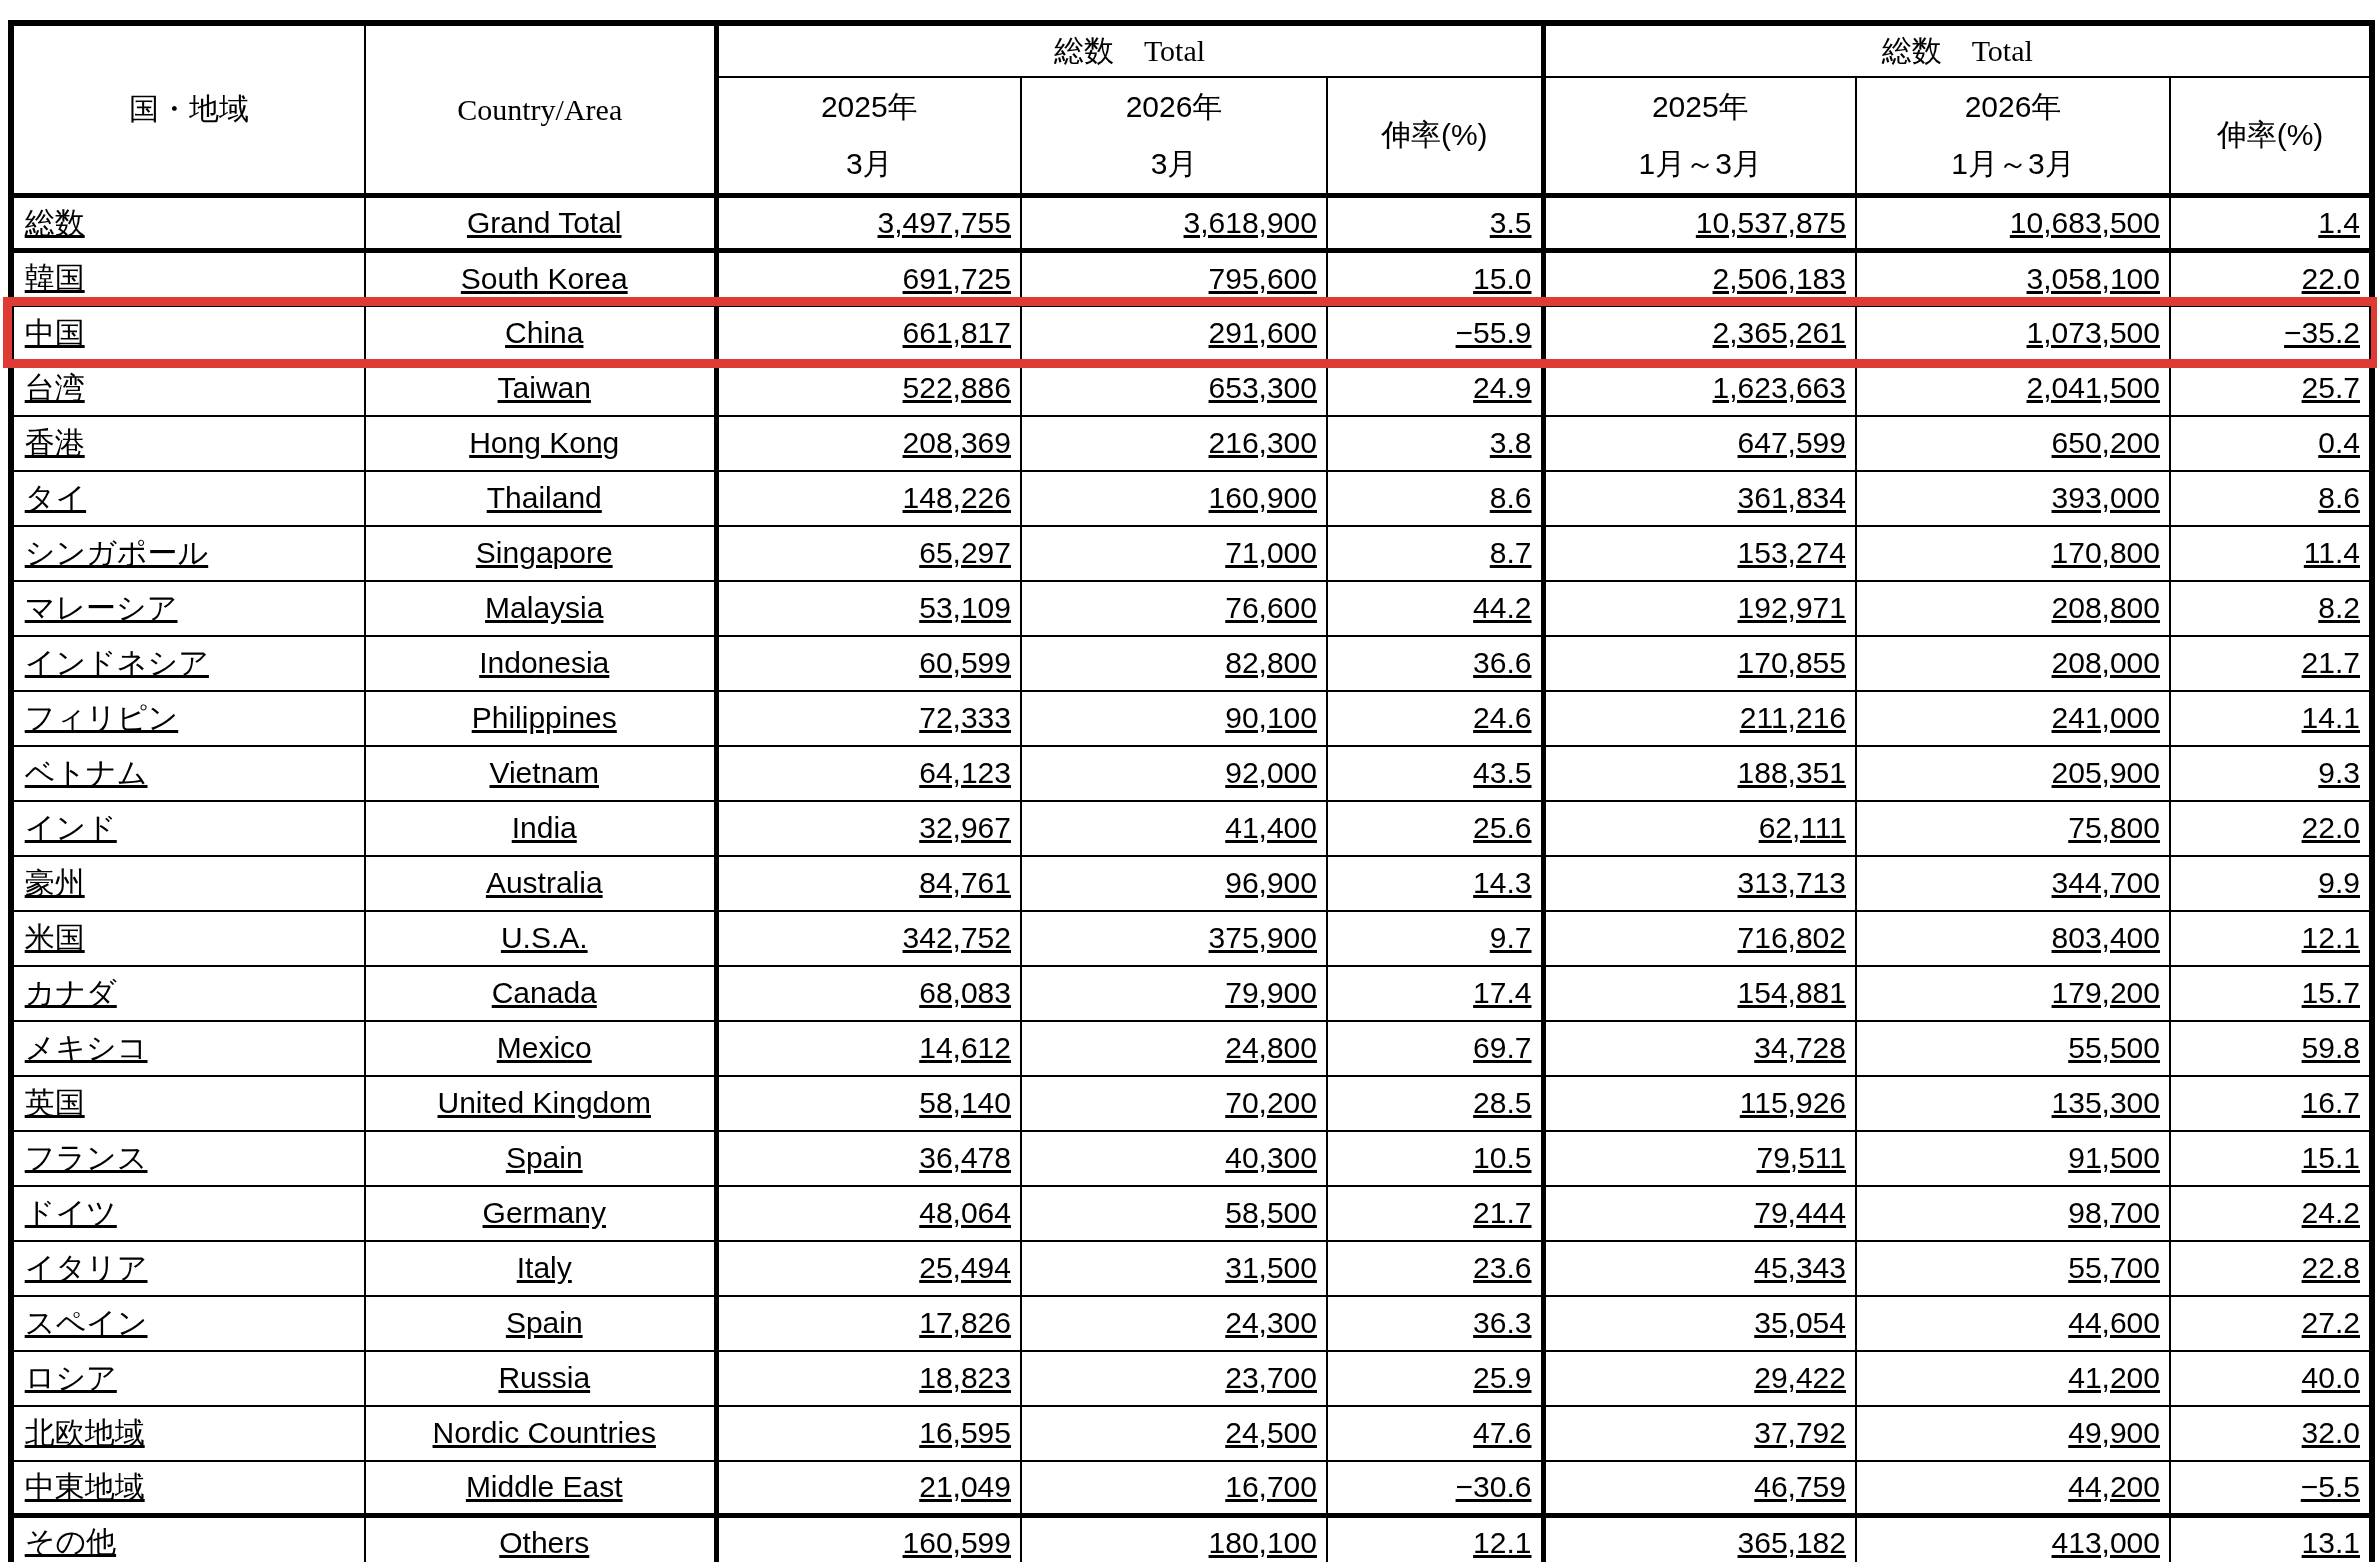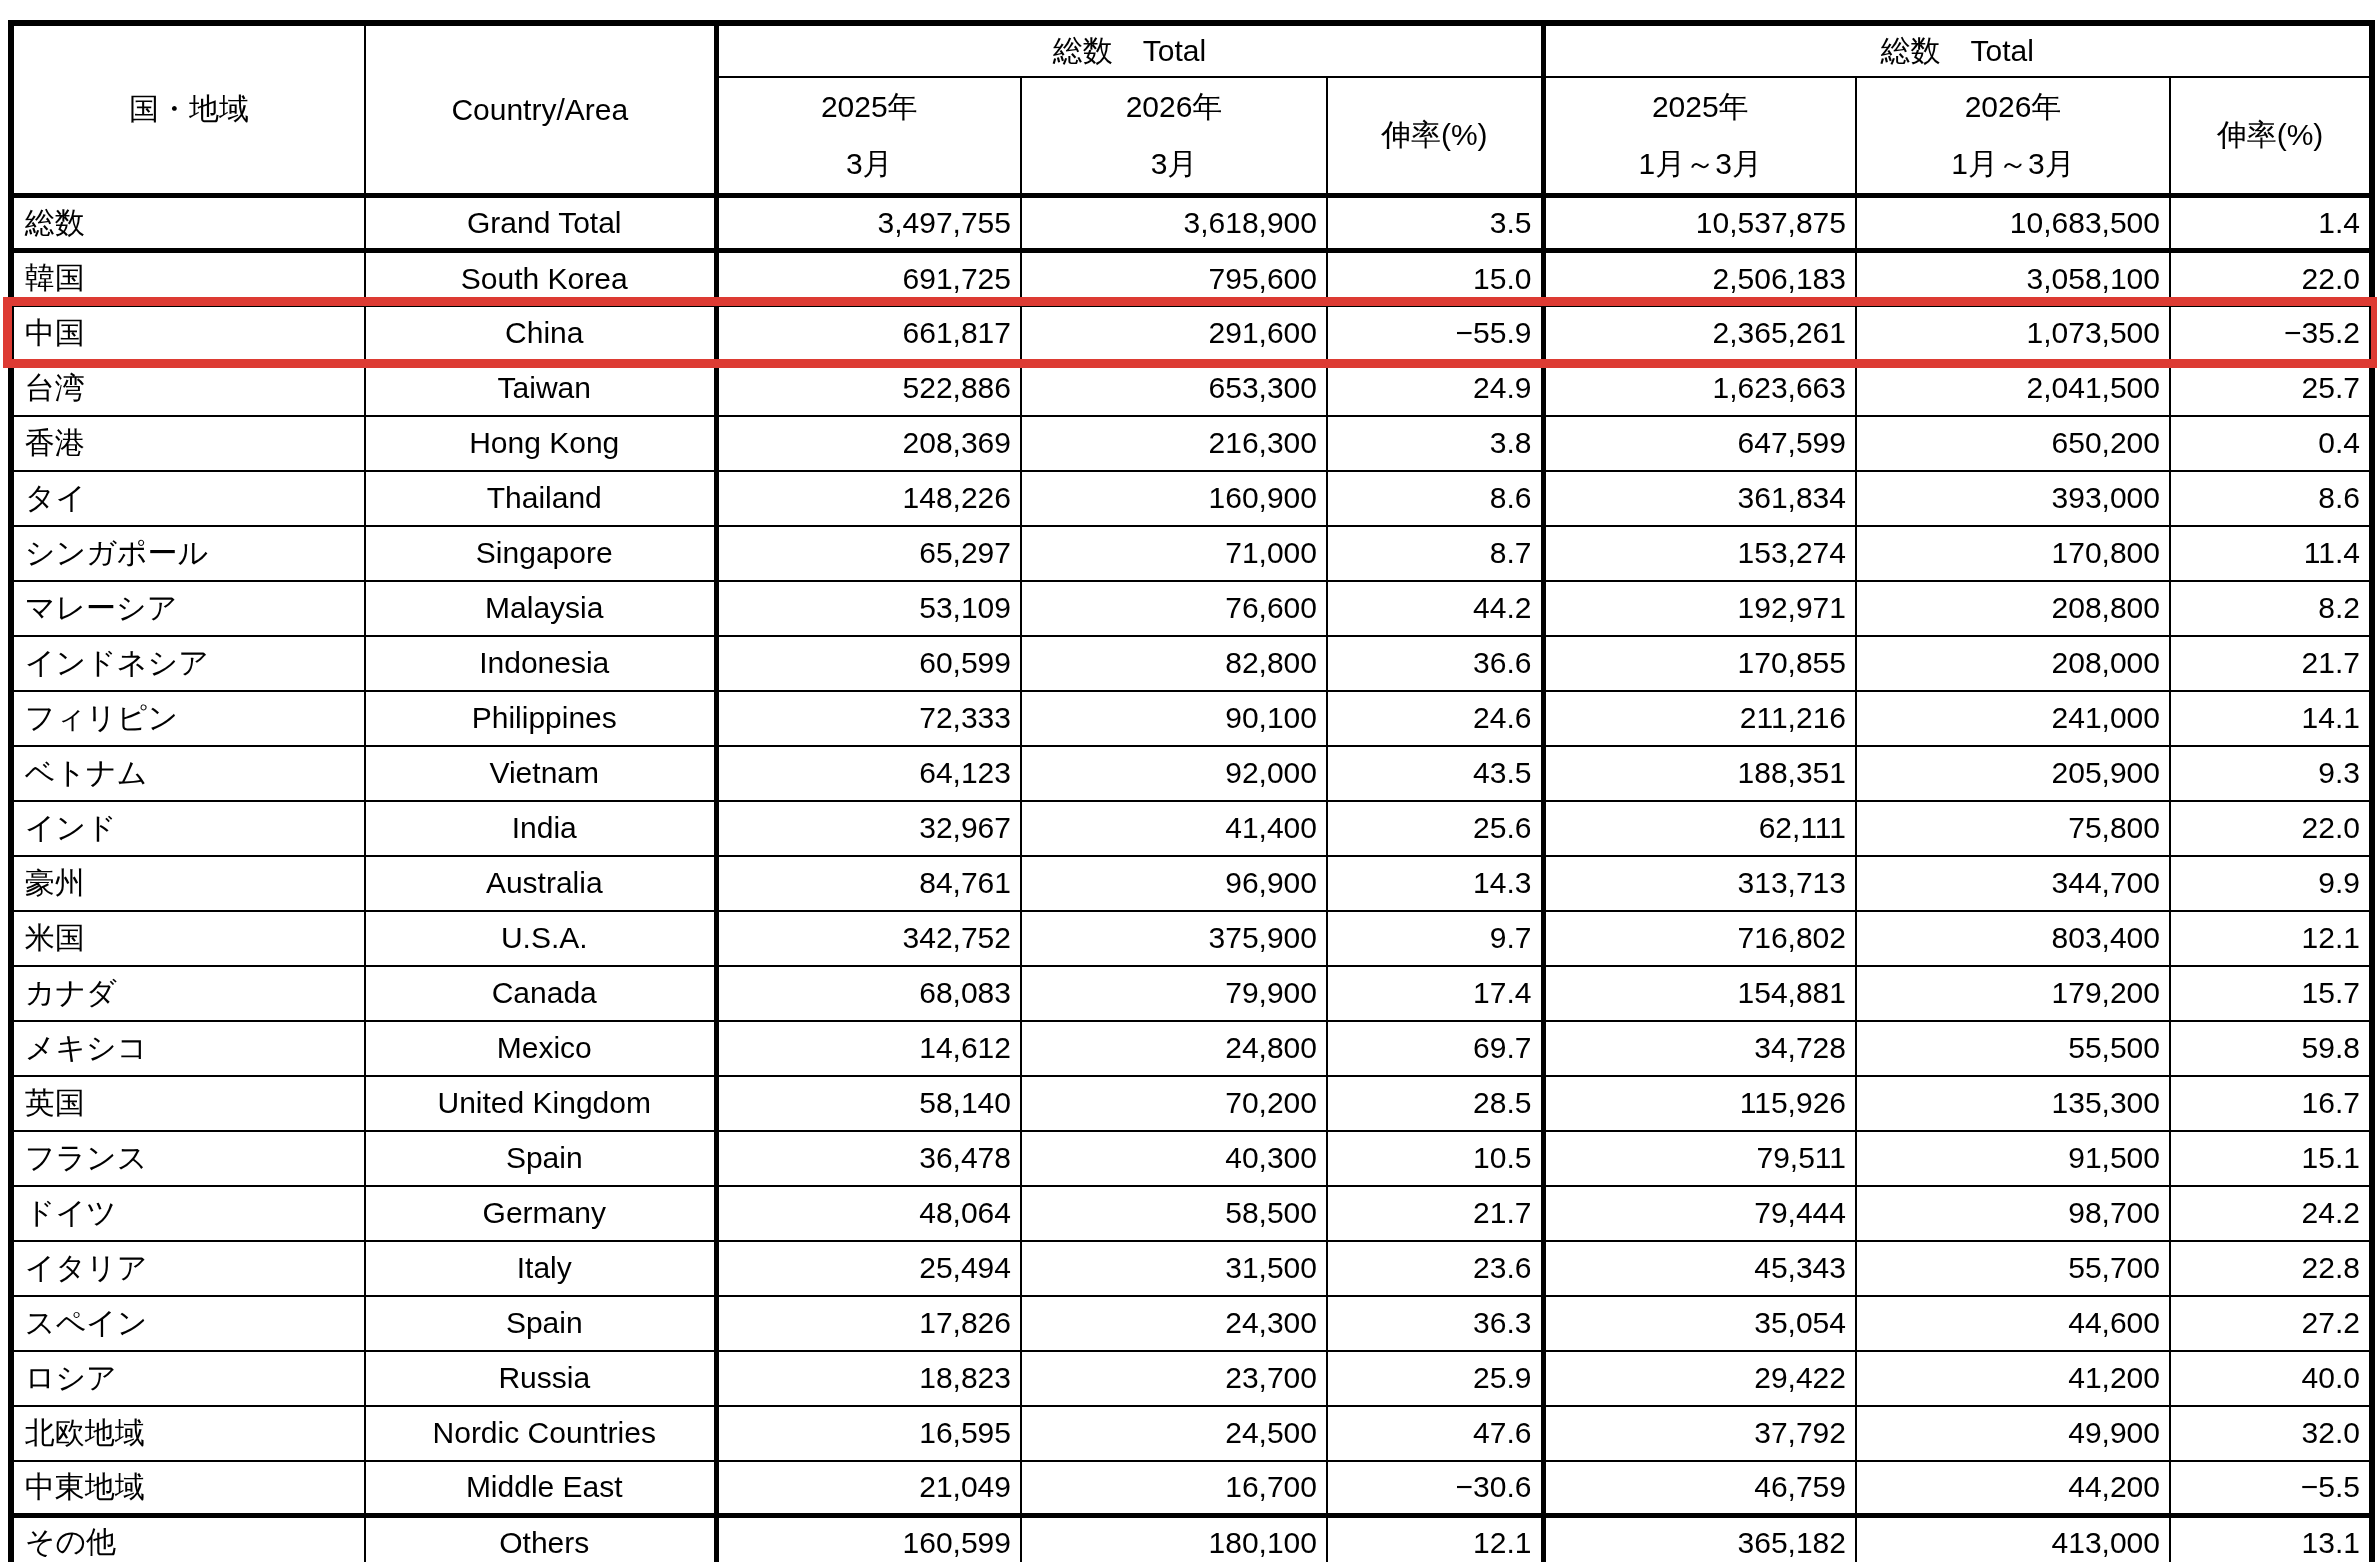--- a/index.html
+++ b/index.html
@@ -11,28 +11,28 @@
   .sheet{position:absolute;left:8px;top:20px;}
   table{border-collapse:collapse;table-layout:fixed;border:6.3px solid #000;}
   th,td{
     padding:0;margin:0;white-space:nowrap;overflow:hidden;
     font-size:30px;font-weight:normal;vertical-align:middle;
   }
   
   .vr-thin{border-right:2.7px solid #000;}
   .vr-thick{border-right:5.4px solid #000;}
   
-  .gh-row th{height:50px;text-align:center;}
+  .gh-row th{height:50px;text-align:center;font-family:Liberation Serif, serif;}
   .gh{border-bottom:2.7px solid #000;}
   .hd-span{border-bottom:5.4px solid #000;text-align:center;}
   .yh-row th{height:115px;text-align:center;border-bottom:5.4px solid #000;}
   .hdr-lines{display:flex;flex-direction:column;justify-content:center;align-items:center;gap:16px;}
   .hline:empty{display:none;}
   
-  tbody tr{height:55px;}
+  tbody tr{height:55px;text-decoration:underline;}
   tbody td{border-bottom:2.7px solid #000;}
   tr.row-thick td{border-bottom:5.4px solid #000;}
   td.jp{text-align:left;padding-left:10.7px;}
   td.en{text-align:center;padding-left:9px;}
   td.num{text-align:right;padding-right:9px;}
   
   .china-highlight{
     position:absolute;box-sizing:border-box;border:9px solid #dd3b33;
     background:transparent;pointer-events:none;z-index:5;
   }

